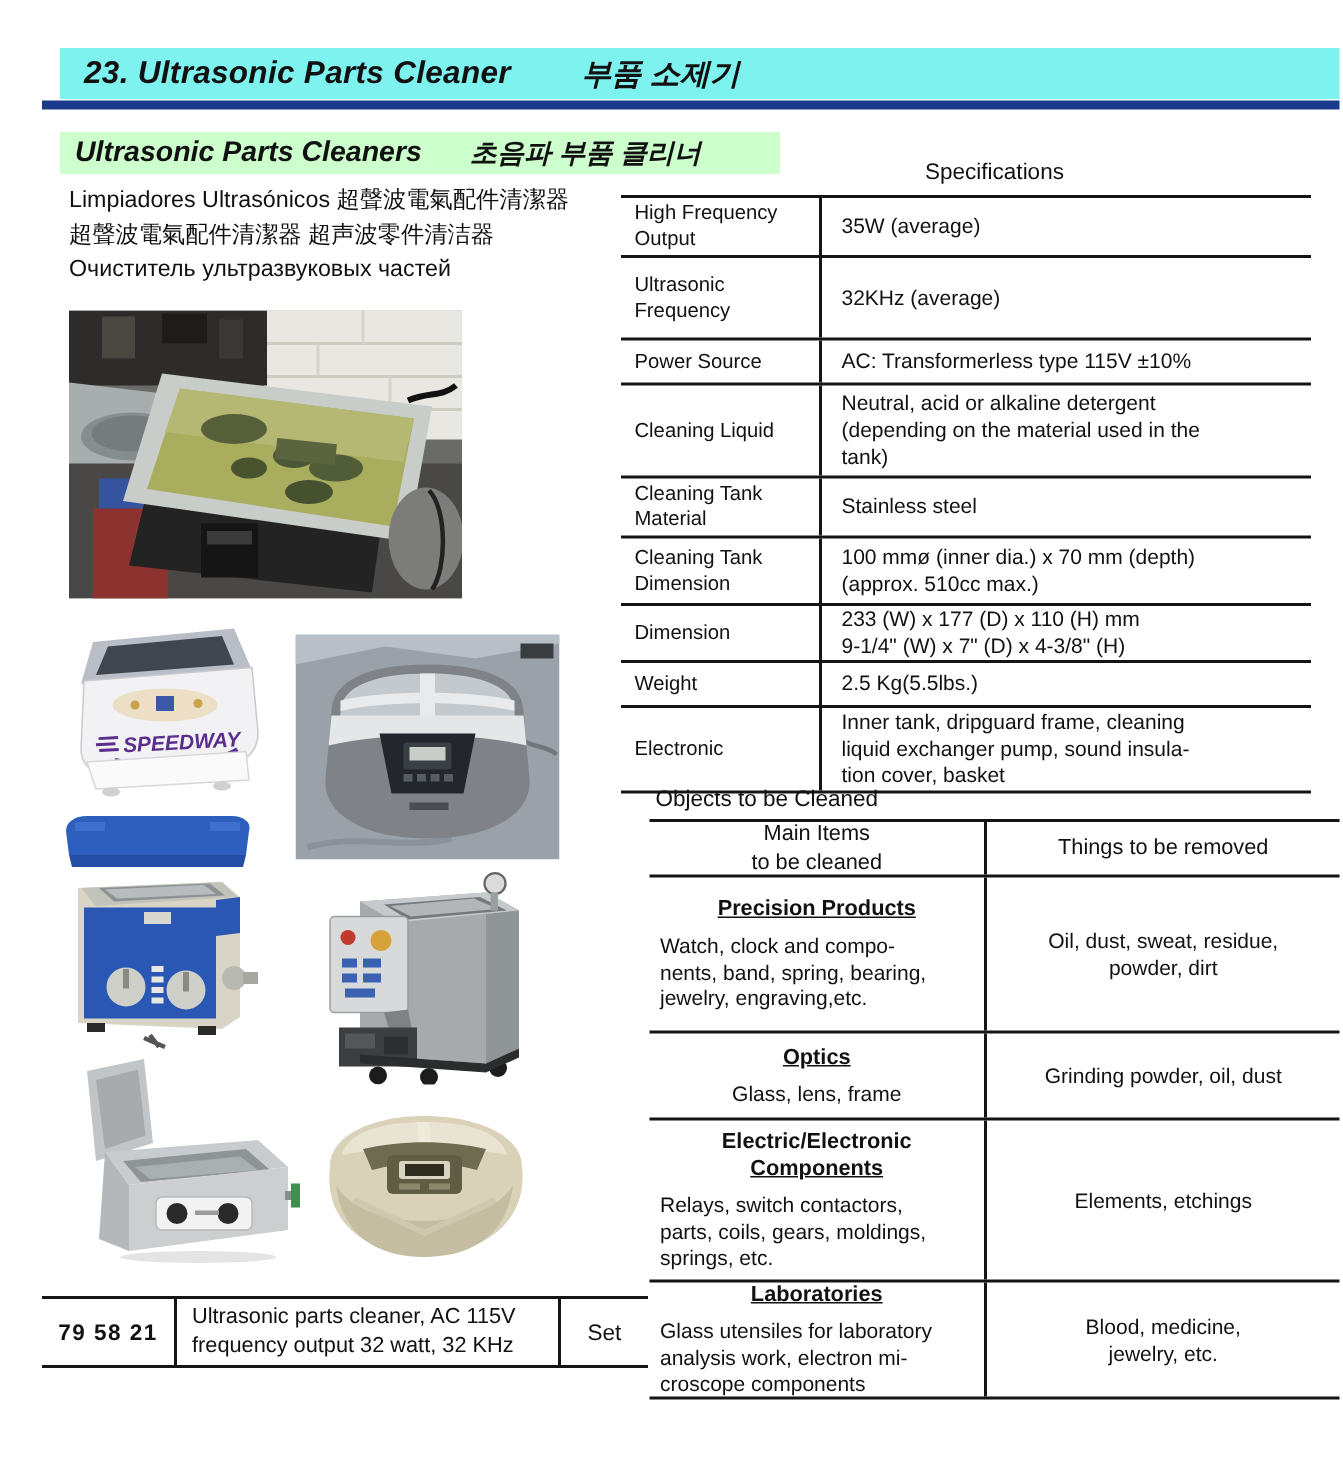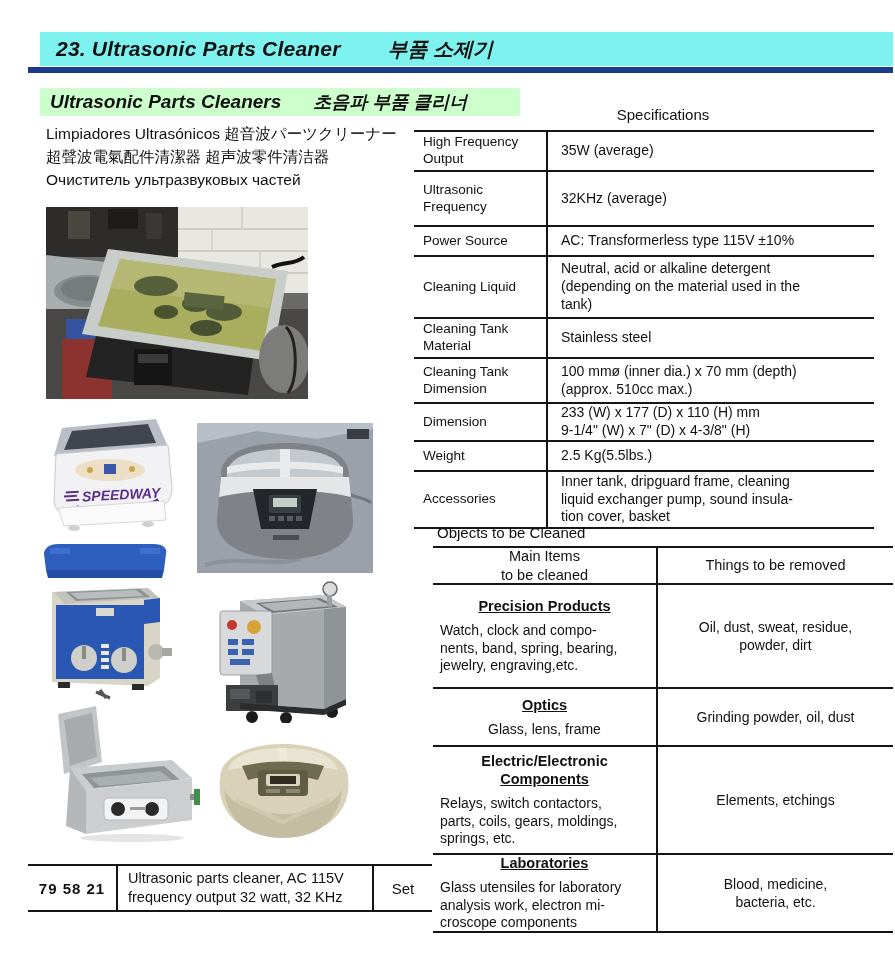--- a/index.html
+++ b/index.html
@@ -89,21 +89,21 @@
   <div class="blue-rule"></div>
 
   <div class="banner">
     <span class="t-en">Ultrasonic Parts Cleaners</span>
     <span class="t-ko">초음파 부품 클리너</span>
   </div>
 
   <div class="spec-title">Specifications</div>
 
   <div class="translations">
-    <div>Limpiadores Ultrasónicos  超音波パーツクリーナー</div>
+    <div>Limpiadores Ultrasónicos  超聲波電氣配件清潔器</div>
     <div>超聲波電氣配件清潔器 超声波零件清洁器</div>
     <div>Очиститель ультразвуковых частей</div>
   </div>
 
   <div class="spec-table">
     <div class="spec-row" style="height:40px">
       <div class="spec-label">High Frequency
 Output</div>
       <div class="spec-value">35W (average)</div>
     </div>
@@ -136,21 +136,21 @@
     <div class="spec-row" style="height:38px">
       <div class="spec-label">Dimension</div>
       <div class="spec-value">233 (W) x 177 (D) x 110 (H) mm
 9-1/4" (W) x 7" (D) x 4-3/8" (H)</div>
     </div>
     <div class="spec-row" style="height:30px">
       <div class="spec-label">Weight</div>
       <div class="spec-value">2.5 Kg(5.5lbs.)</div>
     </div>
     <div class="spec-row" style="height:57px">
-      <div class="spec-label">Accessories</div>
+      <div class="spec-label">Electronic</div>
       <div class="spec-value">Inner tank, dripguard frame, cleaning
 liquid exchanger pump, sound insula-
 tion cover, basket</div>
     </div>
   </div>
 
   <div class="objects-title">Objects to be Cleaned</div>
 
   <div class="obj-table">
     <div class="obj-row" style="height:37px">
@@ -186,21 +186,21 @@
       <div class="obj-c2">Elements, etchings</div>
     </div>
     <div class="obj-row" style="height:78px">
       <div class="obj-c1">
         <span class="obj-cat">Laboratories</span>
         <span class="obj-items items-left">Glass utensiles for laboratory
 analysis work, electron mi-
 croscope components</span>
       </div>
       <div class="obj-c2">Blood, medicine,
-bacteria, etc.</div>
+jewelry, etc.</div>
     </div>
   </div>
 
   <div class="order-table">
     <div class="order-part">79 58 21</div>
     <div class="order-desc">Ultrasonic parts cleaner, AC 115V
 frequency output 32 watt, 32 KHz</div>
     <div class="order-unit">Set</div>
   </div>
 

